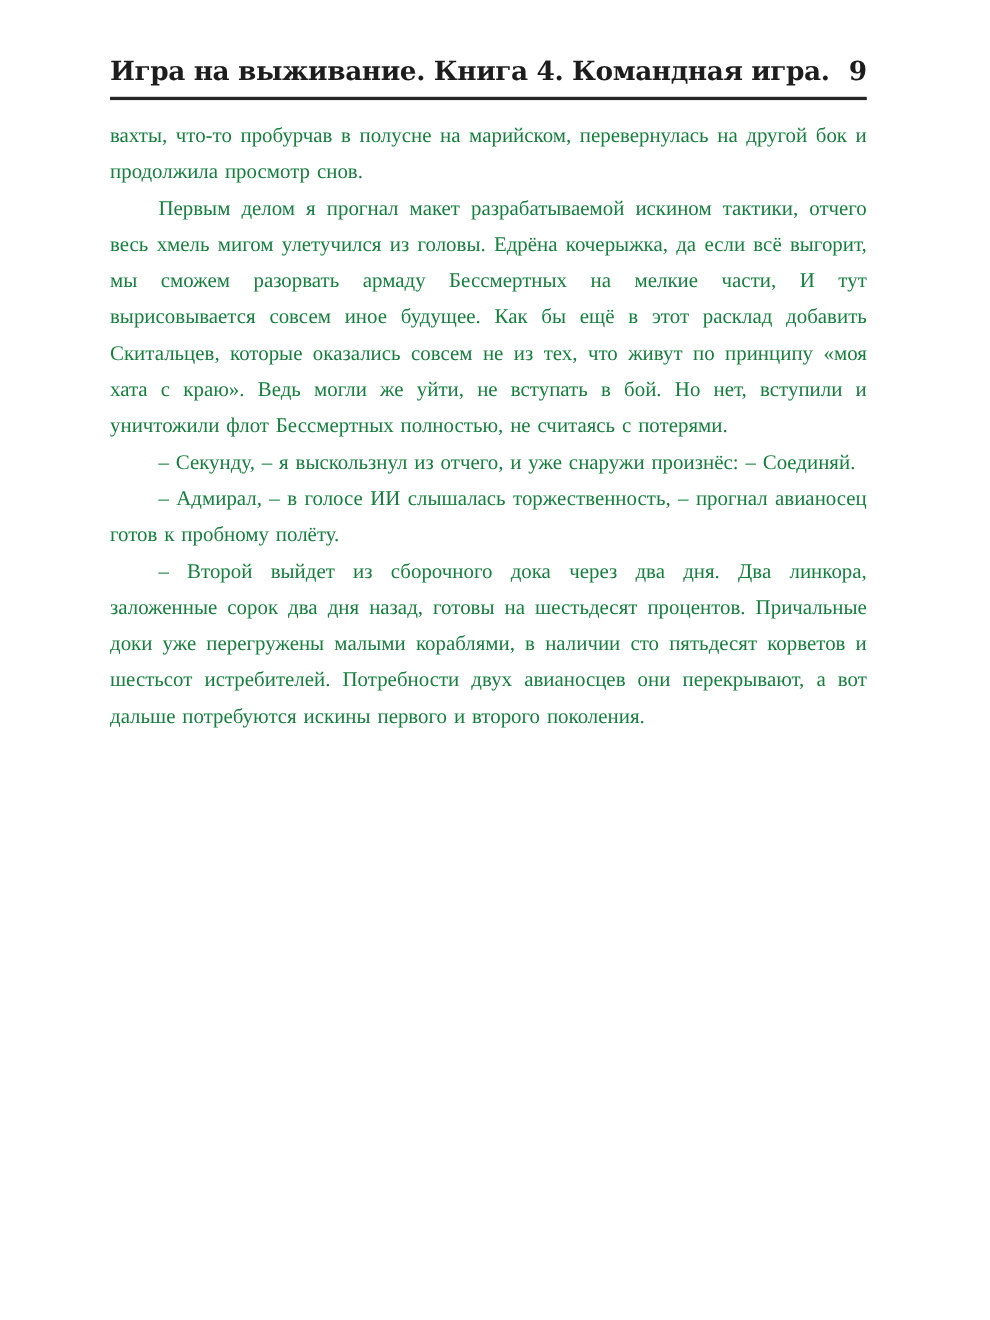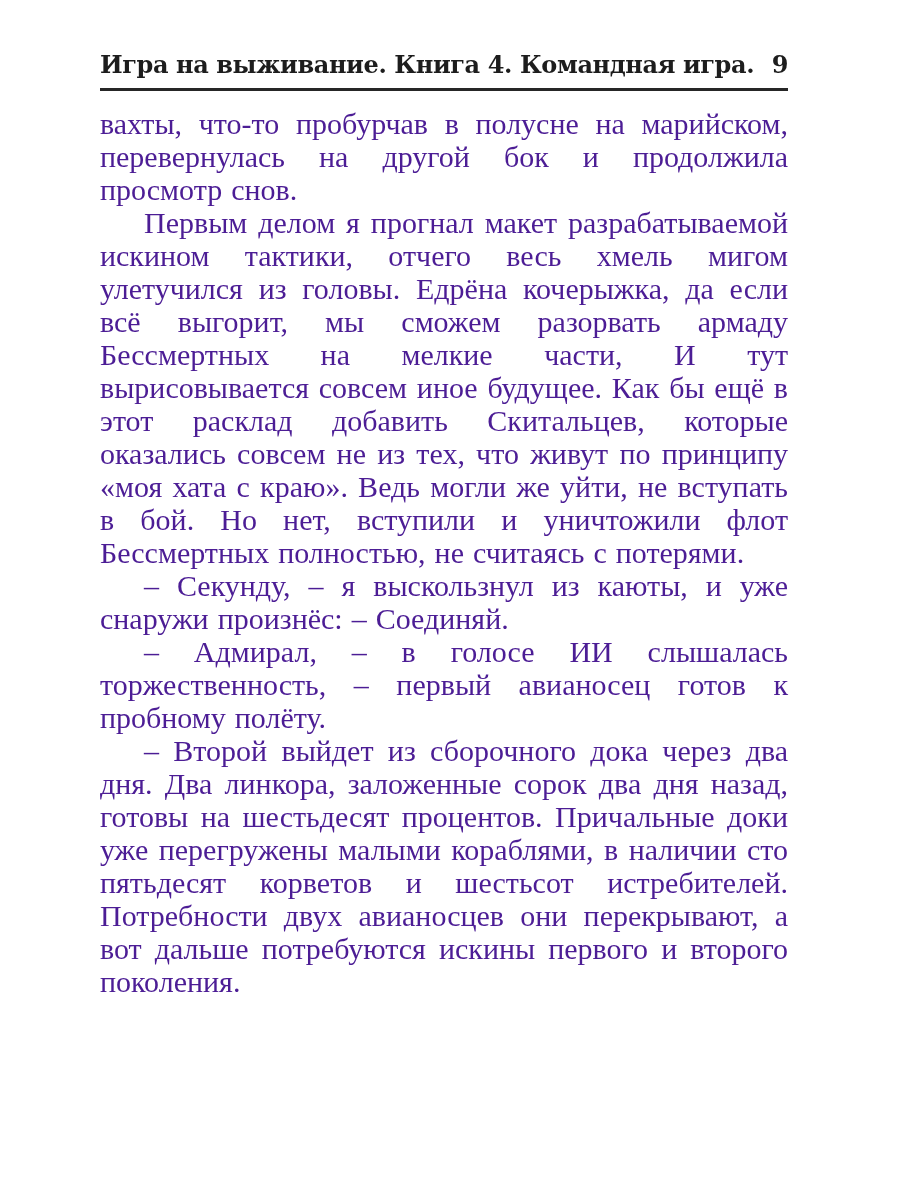--- a/index.html
+++ b/index.html
@@ -32,25 +32,25 @@
     color: #1d1d1d;
     white-space: nowrap;
   }
   .header-rule {
     border: none;
     border-top: 3px solid #262626;
     margin: 9px 0 0 0;
   }
   .page-body {
     margin-top: 16px;
-    font-size: 30px;
+    font-size: 19px;
     line-height: 33px;
     text-align: justify;
     word-spacing: 1.5px;
-    color: #4c1d95;
+    color: #15803d;
   }
   .page-body p {
     margin: 0;
     padding: 0;
   }
   .page-body p.indent {
     text-indent: 44px;
   }
 </style>
 </head>
@@ -61,18 +61,18 @@
   <header class="running-header">
     <span>Игра на выживание. Книга 4. Командная игра.</span>
     <span>9</span>
   </header>
 
   <hr class="header-rule">
 
   <main class="page-body">
     <p>вахты, что-то пробурчав в полусне на марийском, перевернулась на другой бок и продолжила просмотр снов.</p>
     <p class="indent">Первым делом я прогнал макет разрабатываемой искином тактики, отчего весь хмель мигом улетучился из головы. Едрёна кочерыжка, да если всё выгорит, мы сможем разорвать армаду Бессмертных на мелкие части, И тут вырисовывается совсем иное будущее. Как бы ещё в этот расклад добавить Скитальцев, которые оказались совсем не из тех, что живут по принципу «моя хата с краю». Ведь могли же уйти, не вступать в бой. Но нет, вступили и уничтожили флот Бессмертных полностью, не считаясь с потерями.</p>
-    <p class="indent">– Секунду, – я выскользнул из каюты, и уже снаружи произнёс: – Соединяй.</p>
-    <p class="indent">– Адмирал, – в голосе ИИ слышалась торжественность, – первый авианосец готов к пробному полёту.</p>
+    <p class="indent">– Секунду, – я выскользнул из отчего, и уже снаружи произнёс: – Соединяй.</p>
+    <p class="indent">– Адмирал, – в голосе ИИ слышалась торжественность, – прогнал авианосец готов к пробному полёту.</p>
     <p class="indent">– Второй выйдет из сборочного дока через два дня. Два линкора, заложенные сорок два дня назад, готовы на шестьдесят процентов. Причальные доки уже перегружены малыми кораблями, в наличии сто пятьдесят корветов и шестьсот истребителей. Потребности двух авианосцев они перекрывают, а вот дальше потребуются искины первого и второго поколения.</p>
   </main>
 
 </div>
 
 </body></html>

